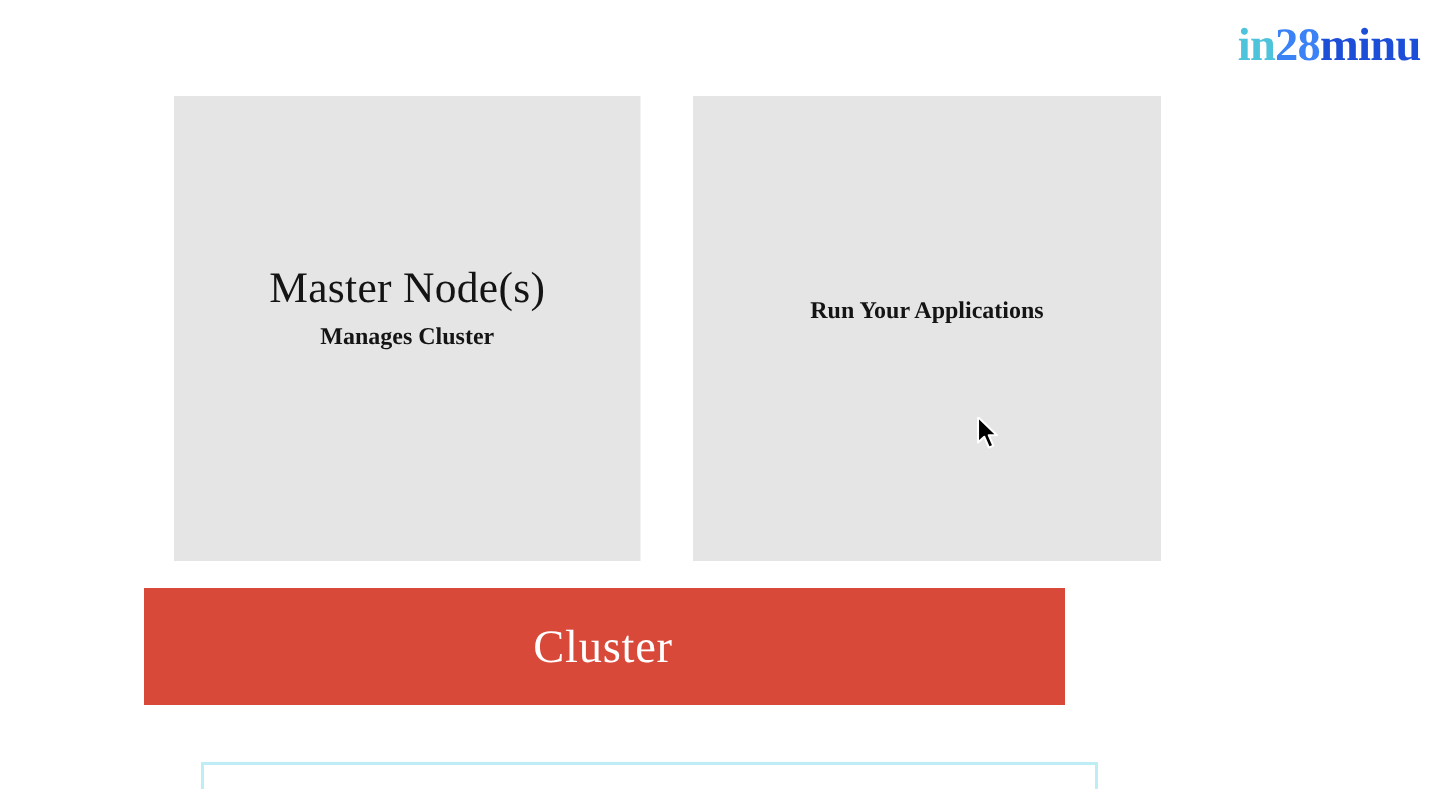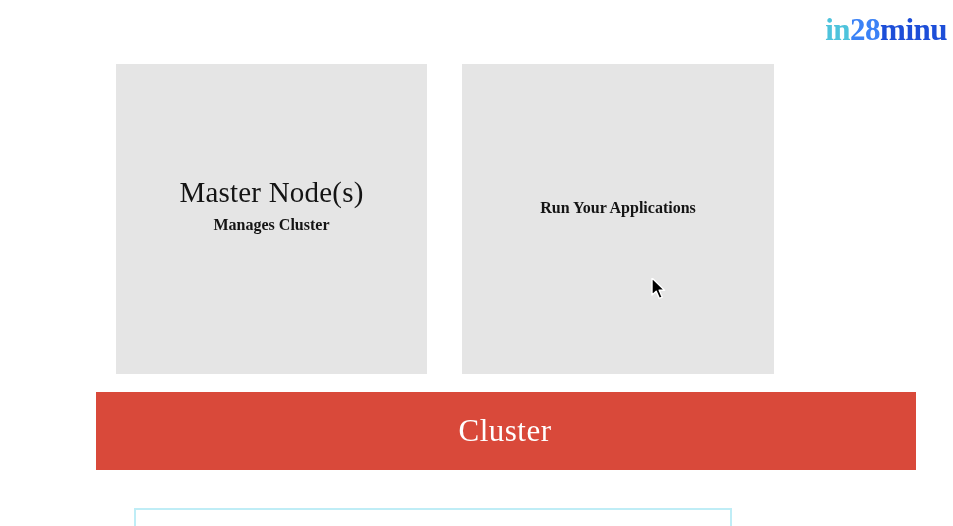--- a/index.html
+++ b/index.html
@@ -77,21 +77,21 @@
     color: #141414;
     line-height: 1.2;
     margin: 6px 0 0 0;
   }
 
   
   #cluster-bar {
     position: absolute;
     left: 96px;
     top: 392px;
-    width: 820px;
+    width: 614px;
     height: 78px;
     background: #D9493A;
     display: flex;
     align-items: center;
     justify-content: center;
     box-sizing: border-box;
   }
   .cluster-label {
     font-family: "Liberation Serif", serif;
     font-size: 31px;

